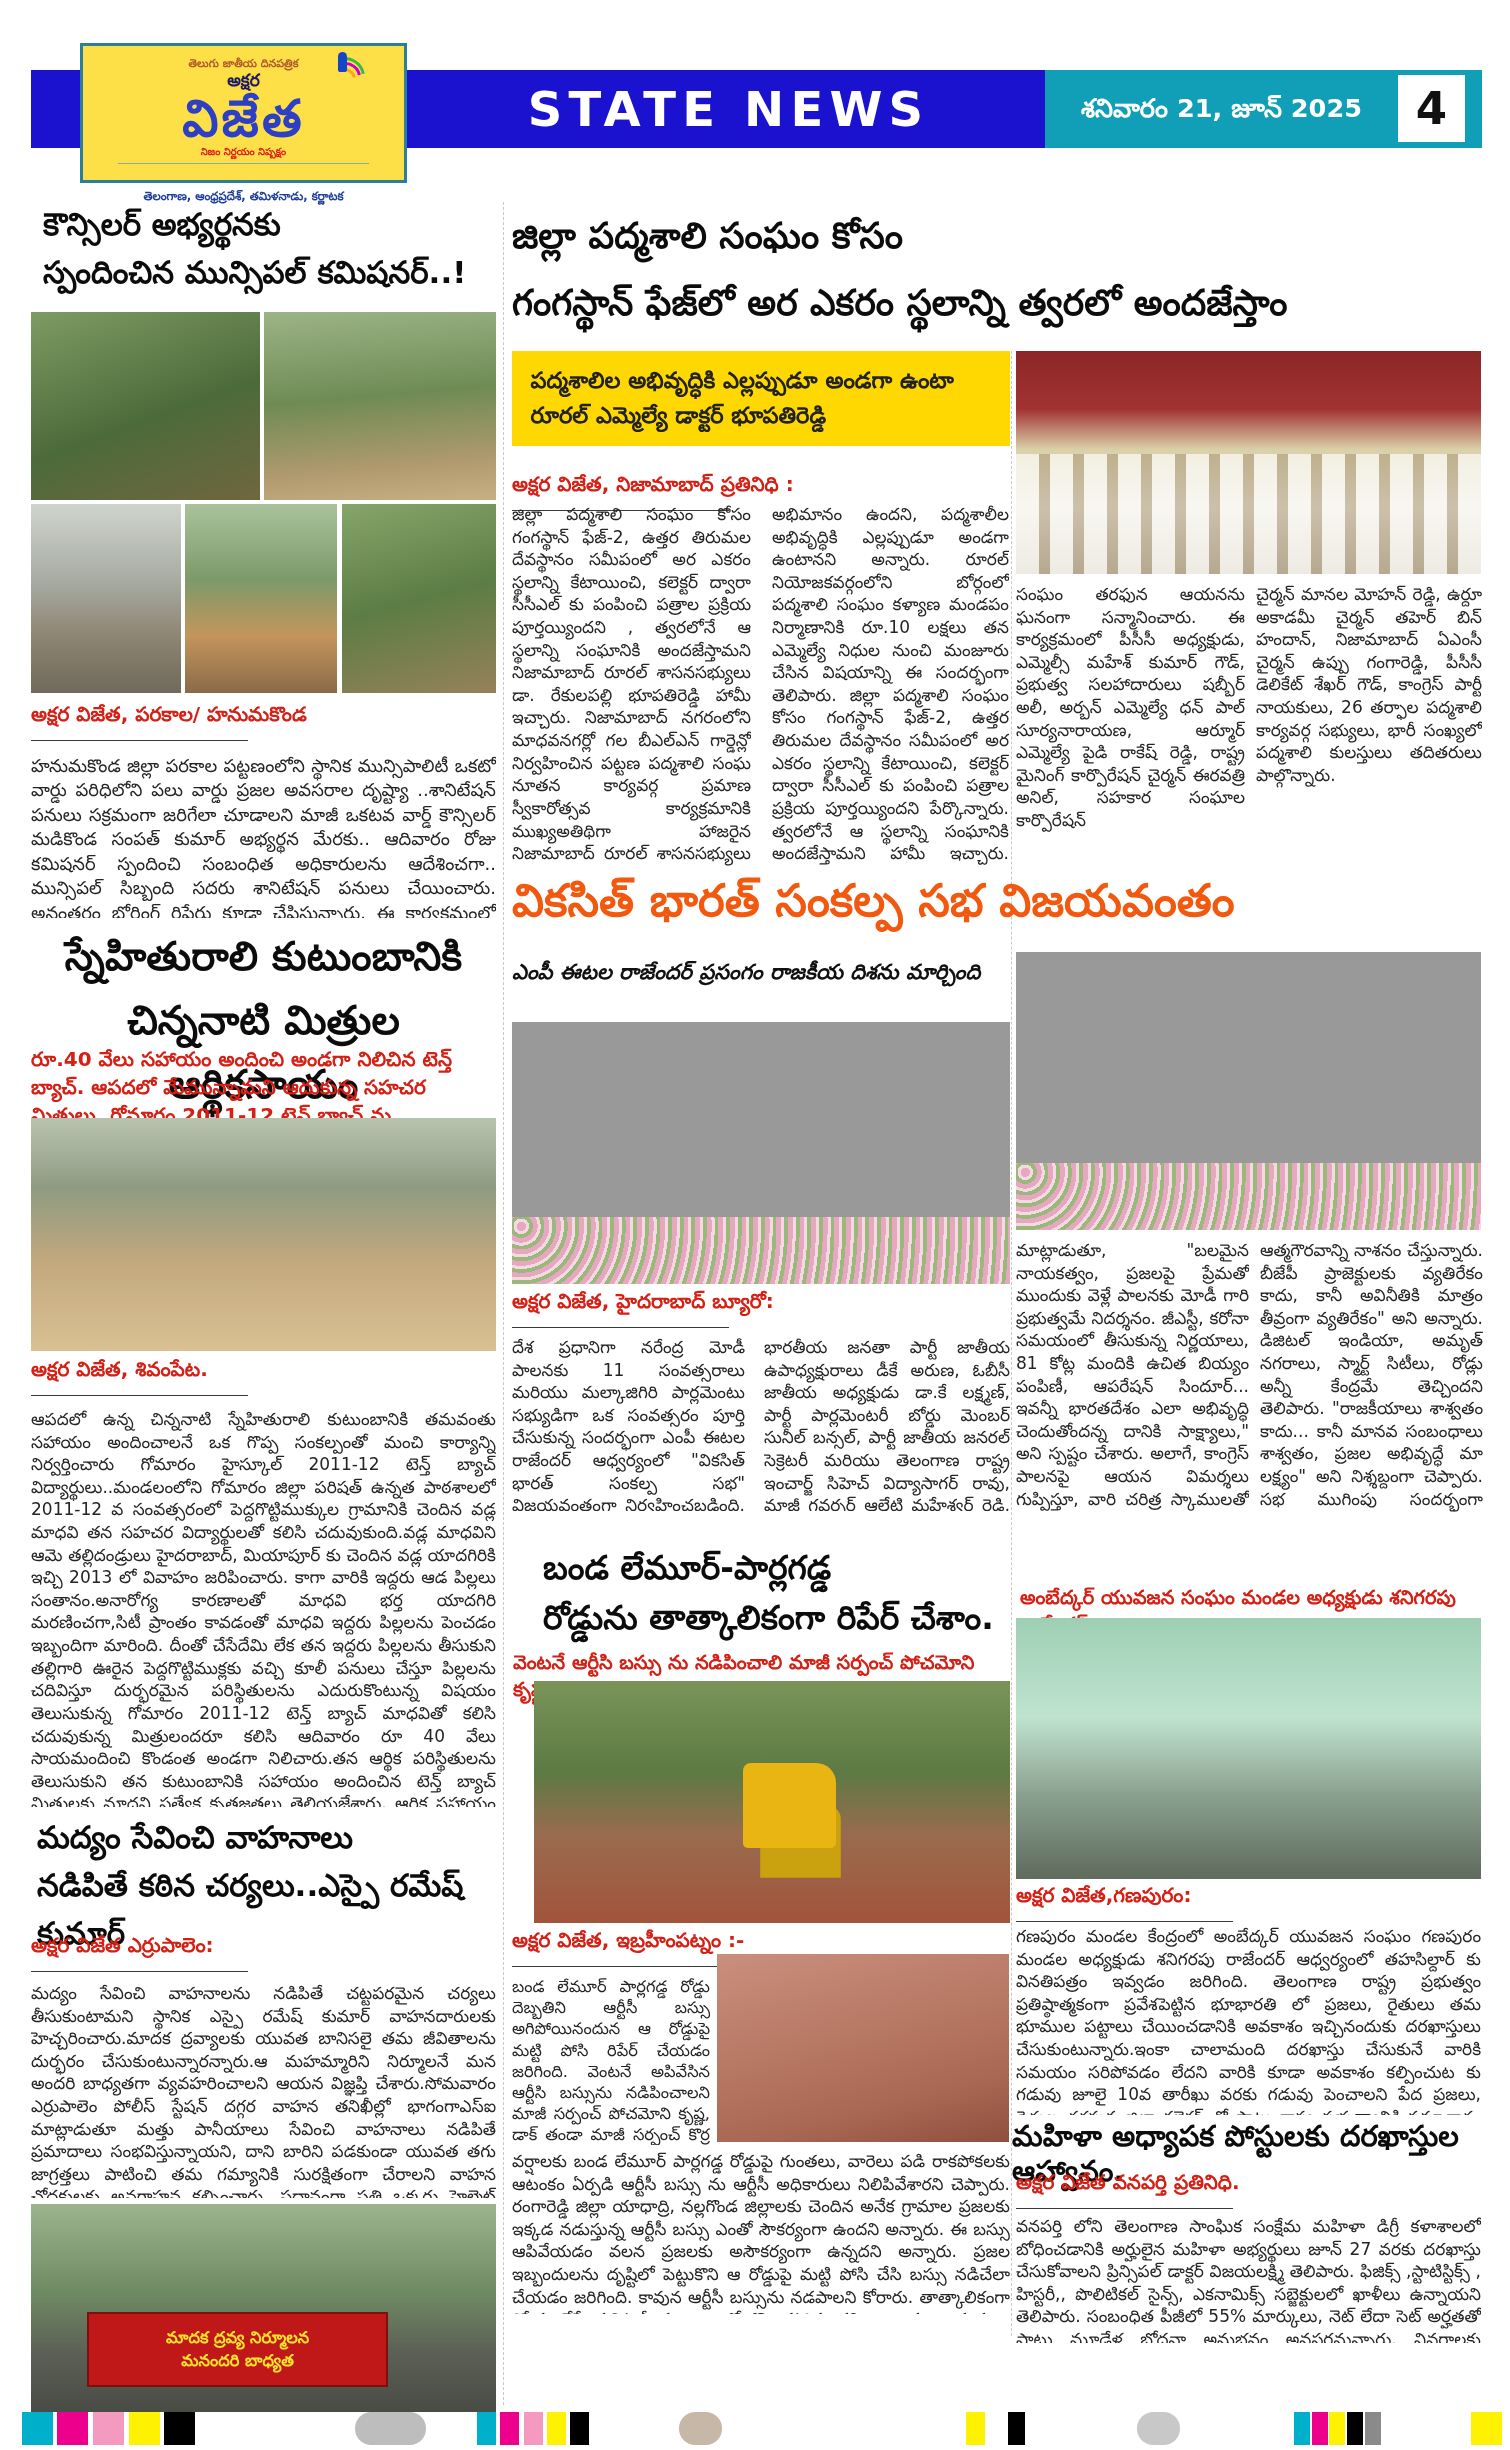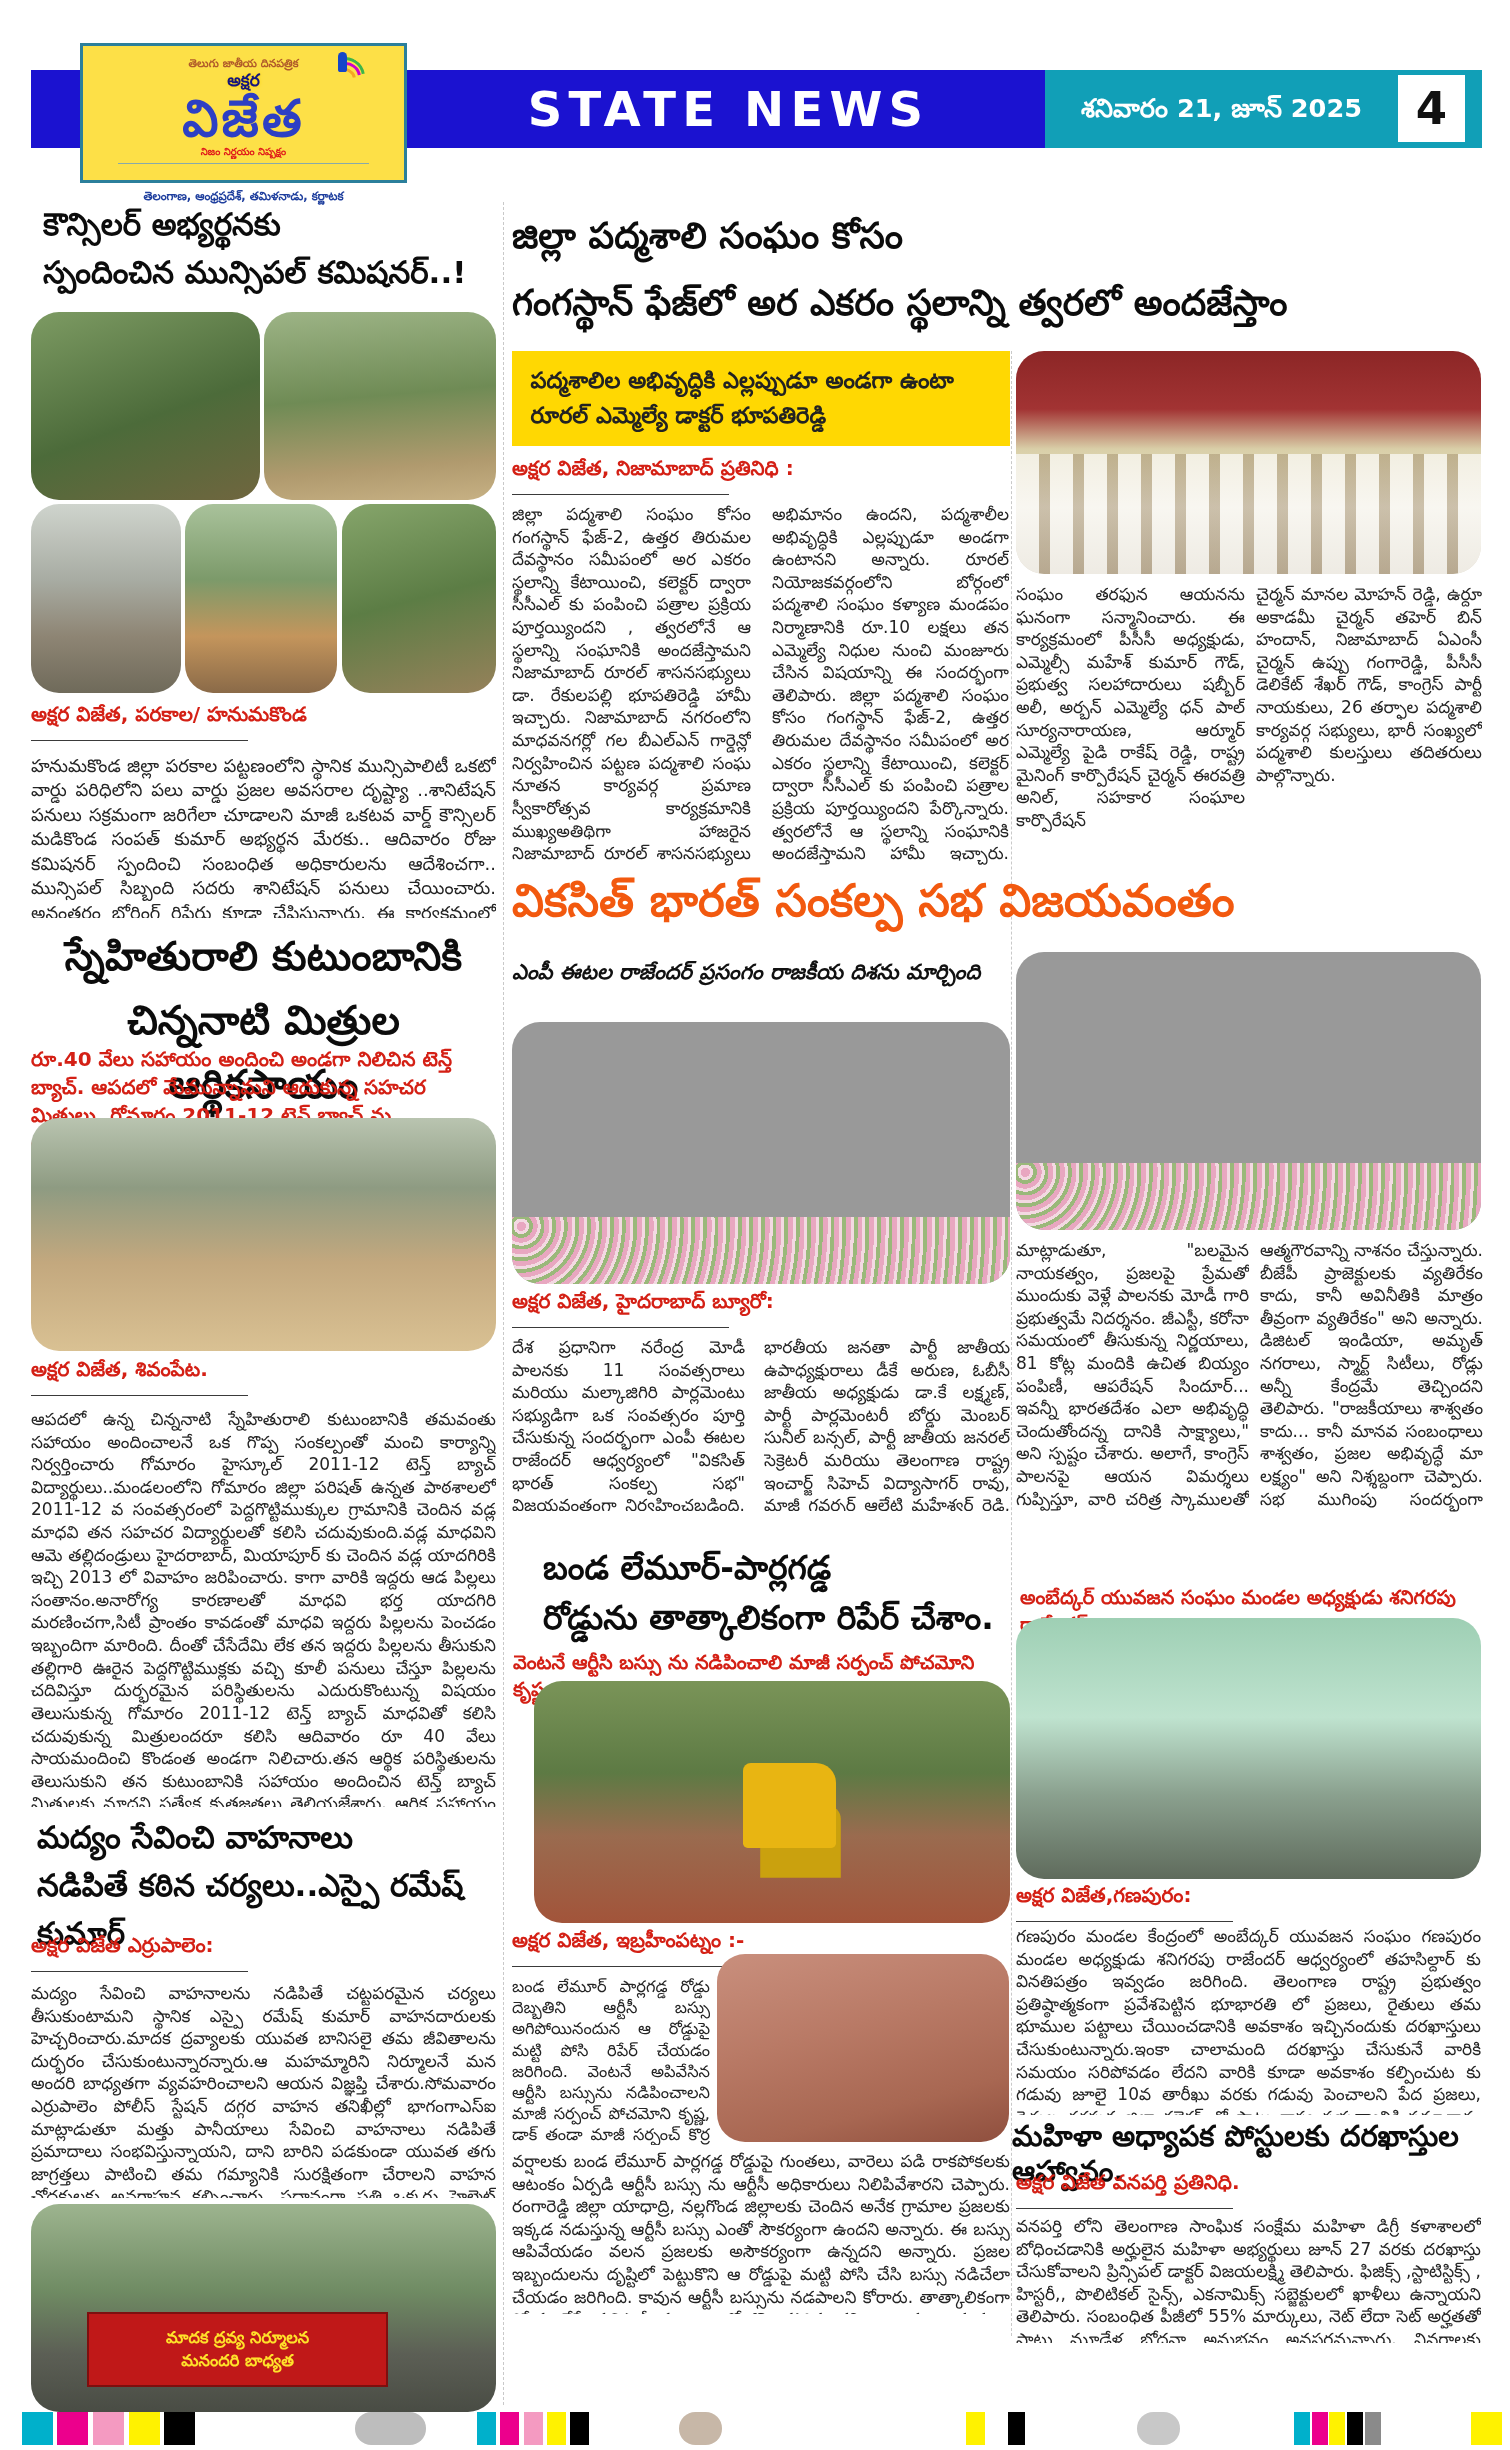--- a/index.html
+++ b/index.html
@@ -39,21 +39,21 @@
   .yellowbox{background:#ffd802;box-sizing:border-box;padding:12.4px 18.6px;font-size:22.5px;font-weight:bold;
              color:#222;line-height:1.55;white-space:pre-line;}
   .credit{color:#d42015;font-weight:bold;font-size:20px;}
   .credit::after{content:"";display:block;width:217px;border-bottom:1.6px solid #3a3a3a;margin-top:9.3px;}
   .bodytext{color:#242424;text-align:justify;overflow:hidden;}
   .b-23{font-size:18px;line-height:1.36;}
   .b-22{font-size:17px;line-height:1.33;}
   .b-21{font-size:16.3px;line-height:1.3;}
   .colrule{border-left:1.6px dashed #c9c9c9;width:0;}
   
-  .photo{position:absolute;overflow:hidden;background:#999;border-radius:28px;}
+  .photo{position:absolute;overflow:hidden;background:#999;}
   .ph-forest{background:linear-gradient(160deg,#7d9b63,#4c6b3a 55%,#70663f);}
   .ph-yard{background:linear-gradient(175deg,#9db486 0%,#6f8b55 45%,#b09a6e 80%,#c7b184);}
   .ph-street{background:linear-gradient(180deg,#cfd4cd 0%,#a8aca3 40%,#8e8574 70%,#6f6a5a);}
   .ph-people{background:linear-gradient(180deg,#a9c29b 0%,#7c9a6a 40%,#c4955c 70%,#8a6a48);}
   .ph-dig{background:linear-gradient(165deg,#86a56b,#5c7d45 50%,#96815a);}
   .ph-group{background:linear-gradient(180deg,#b9c4b0 0%,#8e9b82 30%,#c3a87e 62%,#d9c193 100%);}
   .ph-felicit{background:linear-gradient(180deg,#8c2626 0%,#a23333 26%,#d9cfa8 44%,#ece7d6 70%,#cfc6b0 100%);}
   .ph-felicit::after{content:"";position:absolute;left:0;right:0;top:46%;height:54%;
      background:repeating-linear-gradient(90deg,rgba(255,255,255,.65) 0 23px,rgba(120,92,60,.28) 23px 34px);}
   .ph-stage{background:linear-gradient(180deg,#7c8violet,#60707e 0%,#3a4450 40%,#232a33 62%,#55423c 100%);}
@@ -127,21 +127,21 @@
   <div class="abs bodytext b-22" style="left:31px;top:1982px;width:465px;height:216px;">మద్యం సేవించి వాహనాలను నడిపితే చట్టపరమైన చర్యలు తీసుకుంటామని స్థానిక ఎస్పై రమేష్ కుమార్ వాహనదారులకు హెచ్చరించారు.మాదక ద్రవ్యాలకు యువత బానిసలై తమ జీవితాలను దుర్భరం చేసుకుంటున్నారన్నారు.ఆ మహమ్మారిని నిర్మూలనే మన అందరి బాధ్యతగా వ్యవహరించాలని ఆయన విజ్ఞప్తి చేశారు.సోమవారం ఎర్రుపాలెం పోలీస్ స్టేషన్ దగ్గర వాహన తనిఖీల్లో భాగంగాఎస్ఐ మాట్లాడుతూ మత్తు పానీయాలు సేవించి వాహనాలు నడిపితే ప్రమాదాలు సంభవిస్తున్నాయని, దాని బారిని పడకుండా యువత తగు జాగ్రత్తలు పాటించి తమ గమ్యానికి సురక్షితంగా చేరాలని వాహన చోదకులకు అవగాహన కల్పించారు. ప్రధానంగా ప్రతి ఒక్కరు హెల్మెట్ ధరించి ప్రయాణించాలని సూచించారు.వాహనదారులు లైసెన్సు తగు పత్రాలు లేకుండా వాహనాలు నడపొద్దని అలా చట్టాన్ని ధిక్కరించి ప్రవర్తిస్తే చట్ట పరంగా కఠినచర్యలు తీసుకుంటామన్నారు.కార్యక్రమంలో పోలీస్ సిబ్బంది వాహన చోదకులు తదితరులు పాల్గొన్నారు</div>
   <div class="photo ph-police" style="left:31px;top:2204px;width:465px;height:208px;">
     <div class="banner">మాదక ద్రవ్య నిర్మూలన
 మనందరి బాధ్యత</div>
   </div>
 
   <div class="abs headline h-46" style="left:512px;top:203px;width:973px;">జిల్లా పద్మశాలి సంఘం కోసం
 గంగస్థాన్ ఫేజ్‌లో అర ఎకరం స్థలాన్ని త్వరలో అందజేస్తాం</div>
   <div class="abs yellowbox" style="left:512px;top:351px;width:498px;height:95px;">పద్మశాలిల అభివృద్ధికి ఎల్లప్పుడూ అండగా ఉంటా
 రూరల్ ఎమ్మెల్యే డాక్టర్ భూపతిరెడ్డి</div>
-  <div class="abs credit" style="left:512px;top:456px;">అక్షర విజేత, నిజామాబాద్ ప్రతినిధి :</div>
+  <div class="abs credit" style="left:512px;top:472px;">అక్షర విజేత, నిజామాబాద్ ప్రతినిధి :</div>
   <div class="abs bodytext b-22" style="left:512px;top:503px;width:239px;height:363px;">జిల్లా పద్మశాలి సంఘం కోసం గంగస్థాన్ ఫేజ్-2, ఉత్తర తిరుమల దేవస్థానం సమీపంలో అర ఎకరం స్థలాన్ని కేటాయించి, కలెక్టర్ ద్వారా సీసీఎల్ కు పంపించి పత్రాల ప్రక్రియ పూర్తయ్యిందని , త్వరలోనే ఆ స్థలాన్ని సంఘానికి అందజేస్తామని నిజామాబాద్ రూరల్ శాసనసభ్యులు డా. రేకులపల్లి భూపతిరెడ్డి హామీ ఇచ్చారు. నిజామాబాద్ నగరంలోని మాధవనగర్లో గల బీఎల్ఎన్ గార్డెన్లో నిర్వహించిన పట్టణ పద్మశాలి సంఘ నూతన కార్యవర్గ ప్రమాణ స్వీకారోత్సవ కార్యక్రమానికి ముఖ్యఅతిథిగా హాజరైన నిజామాబాద్ రూరల్ శాసనసభ్యులు డా. రేకులపల్లి భూపతిరెడ్డి మాట్లాడుతూ, పద్మశాలిల పట్ల తనకు ప్రత్యేక గౌరవం,</div>
   <div class="abs bodytext b-22" style="left:772px;top:503px;width:237px;height:363px;">అభిమానం ఉందని, పద్మశాలీల అభివృద్ధికి ఎల్లప్పుడూ అండగా ఉంటానని అన్నారు. రూరల్ నియోజకవర్గంలోని బోర్గంలో పద్మశాలి సంఘం కళ్యాణ మండపం నిర్మాణానికి రూ.10 లక్షలు తన ఎమ్మెల్యే నిధుల నుంచి మంజూరు చేసిన విషయాన్ని ఈ సందర్భంగా తెలిపారు. జిల్లా పద్మశాలి సంఘం కోసం గంగస్థాన్ ఫేజ్-2, ఉత్తర తిరుమల దేవస్థానం సమీపంలో అర ఎకరం స్థలాన్ని కేటాయించి, కలెక్టర్ ద్వారా సీసీఎల్ కు పంపించి పత్రాల ప్రక్రియ పూర్తయ్యిందని పేర్కొన్నారు. త్వరలోనే ఆ స్థలాన్ని సంఘానికి అందజేస్తామని హామీ ఇచ్చారు. పద్మశాలిల అభివృద్ధికి ఎల్లప్పుడూ అండగా ఉంటానని తెలిపారు. నూతనంగా ఎన్నికైన సంఘ అధ్యక్షుడు పెంట దత్తాత్రి, ప్రధాన కార్యదర్శి భూమేశ్వర్, ఇతర కార్యవర్గ సభ్యులకు ఎమ్మెల్యే భూపతిరెడ్డి శుభాకాంక్షలు తెలిపారు. అనంతరం పద్మశాలి</div>
   <div class="photo ph-felicit" style="left:1016px;top:351px;width:465px;height:223px;"></div>
   <div class="abs bodytext b-22" style="left:1016px;top:583px;width:229px;height:278px;">సంఘం తరఫున ఆయనను ఘనంగా సన్మానించారు. ఈ కార్యక్రమంలో పీసీసీ అధ్యక్షుడు, ఎమ్మెల్సీ మహేశ్ కుమార్ గౌడ్, ప్రభుత్వ సలహాదారులు షబ్బీర్ అలీ, అర్బన్ ఎమ్మెల్యే ధన్ పాల్ సూర్యనారాయణ, ఆర్మూర్ ఎమ్మెల్యే పైడి రాకేష్ రెడ్డి, రాష్ట్ర మైనింగ్ కార్పొరేషన్ చైర్మన్ ఈరవత్రి అనిల్, సహకార సంఘాల కార్పొరేషన్</div>
   <div class="abs bodytext b-22" style="left:1256px;top:583px;width:226px;height:278px;">చైర్మన్ మానల మోహన్ రెడ్డి, ఉర్దూ అకాడమీ చైర్మన్ తహెర్ బిన్ హందాన్, నిజామాబాద్ ఏఎంసీ చైర్మన్ ఉప్పు గంగారెడ్డి, పీసీసీ డెలికేట్ శేఖర్ గౌడ్, కాంగ్రెస్ పార్టీ నాయకులు, 26 తర్ఫాల పద్మశాలి కార్యవర్గ సభ్యులు, భారీ సంఖ్యలో పద్మశాలి కులస్తులు తదితరులు పాల్గొన్నారు.</div>
 
   <div class="abs headline h-orange" style="left:512px;top:869px;width:973px;">వికసిత్ భారత్ సంకల్ప సభ విజయవంతం</div>
   <div class="abs standfirst-dark" style="position:absolute;left:512px;top:960px;width:504px;font-style:italic;">ఎంపీ ఈటల రాజేందర్ ప్రసంగం రాజకీయ దిశను మార్చింది</div>
   <div class="photo ph-stage" style="left:512px;top:1022px;width:498px;height:262px;"></div>
   <div class="photo ph-stage" style="left:1016px;top:952px;width:465px;height:278px;"></div>

